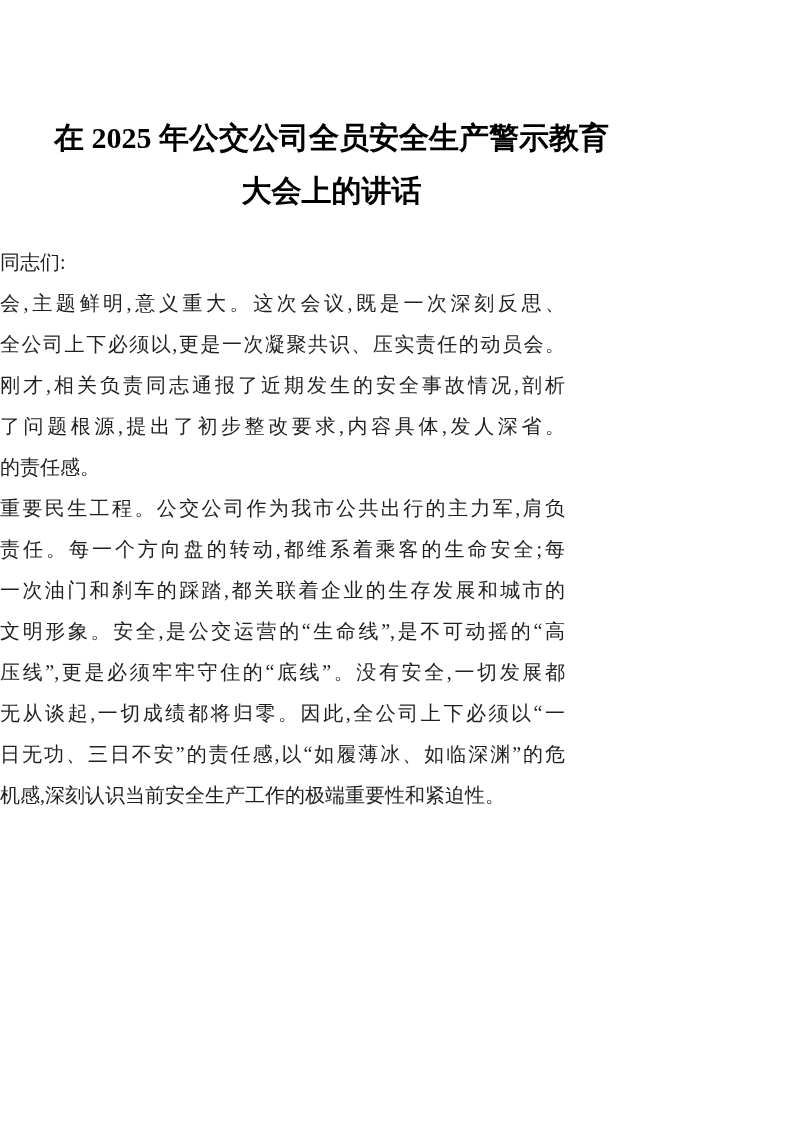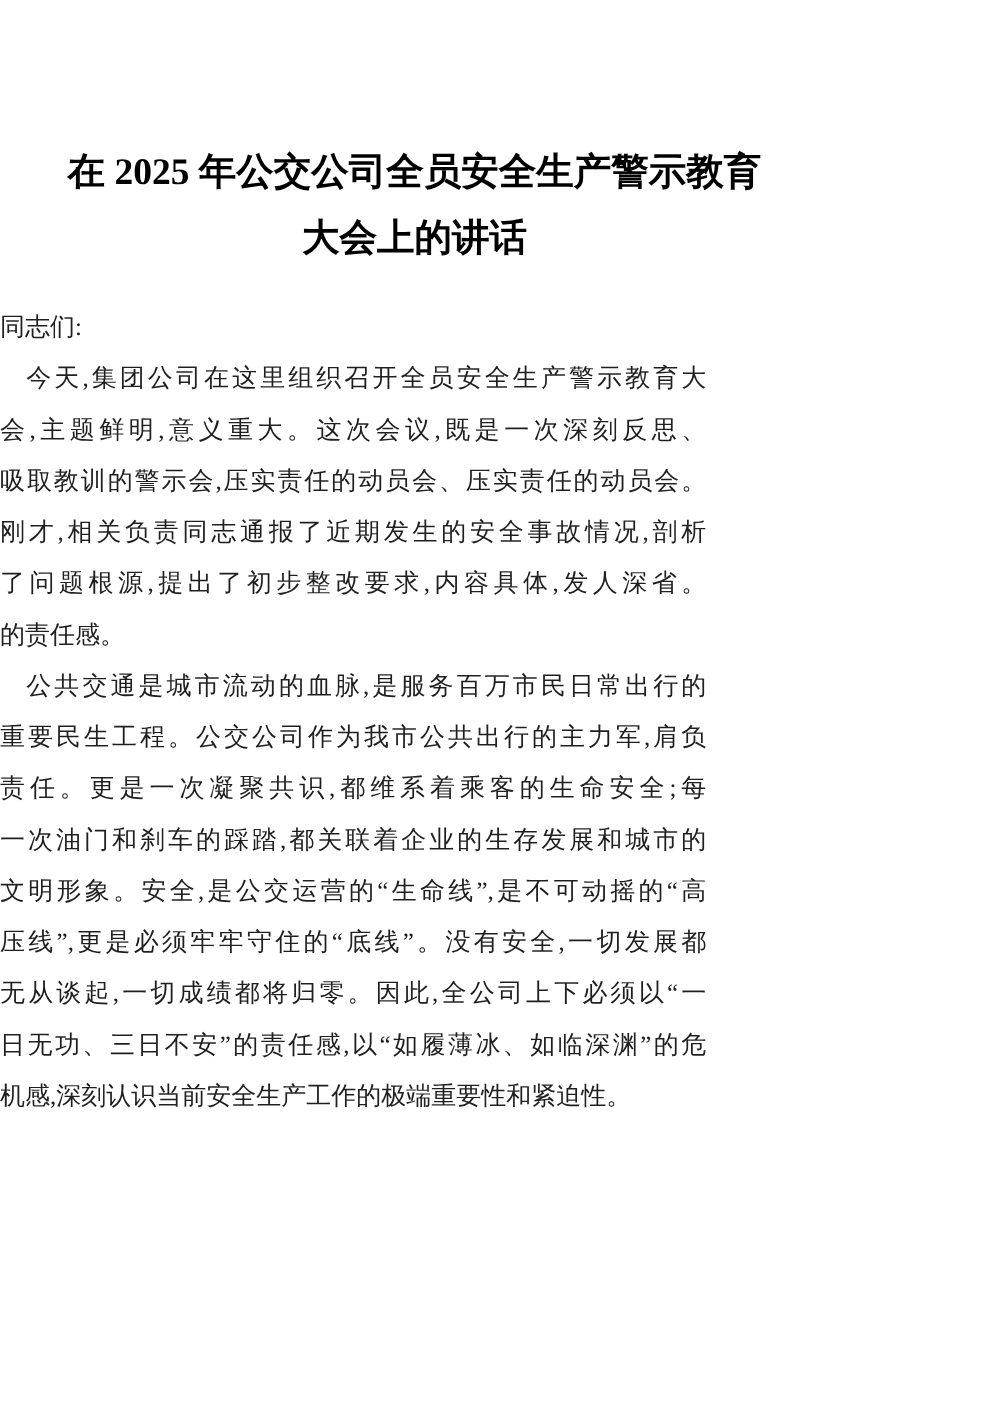--- a/index.html
+++ b/index.html
@@ -55,31 +55,29 @@
 
 <div class="doc-page">
   <header class="title-block">
     <div class="title-line">在 2025 年公交公司全员安全生产警示教育</div>
     <div class="title-line">大会上的讲话</div>
   </header>
   <main class="body-block">
     <div class="line salutation">同志们:</div>
     <section id="paragraphs">
         <div>
-          <div class="line line-indent">今天,集团公司在这里组织召开全员安全生产警示教育大</div>
           <div class="line">会,主题鲜明,意义重大。这次会议,既是一次深刻反思、</div>
-          <div class="line">吸取教训的警示会,压实责任的动员会、压实责任的动员会。</div>
+          <div class="line">全公司上下必须以,更是一次凝聚共识、压实责任的动员会。</div>
           <div class="line">刚才,相关负责同志通报了近期发生的安全事故情况,剖析</div>
           <div class="line">了问题根源,提出了初步整改要求,内容具体,发人深省。</div>
           <div class="line line-last">的责任感。</div>
         </div>
         <div>
-          <div class="line line-indent">公共交通是城市流动的血脉,是服务百万市民日常出行的</div>
           <div class="line">重要民生工程。公交公司作为我市公共出行的主力军,肩负</div>
-          <div class="line">责任。更是一次凝聚共识,都维系着乘客的生命安全;每</div>
+          <div class="line">责任。每一个方向盘的转动,都维系着乘客的生命安全;每</div>
           <div class="line">一次油门和刹车的踩踏,都关联着企业的生存发展和城市的</div>
           <div class="line">文明形象。安全,是公交运营的“生命线”,是不可动摇的“高</div>
           <div class="line">压线”,更是必须牢牢守住的“底线”。没有安全,一切发展都</div>
           <div class="line">无从谈起,一切成绩都将归零。因此,全公司上下必须以“一</div>
           <div class="line">日无功、三日不安”的责任感,以“如履薄冰、如临深渊”的危</div>
           <div class="line line-last">机感,深刻认识当前安全生产工作的极端重要性和紧迫性。</div>
         </div>
       </section>
   </main>
 </div>

